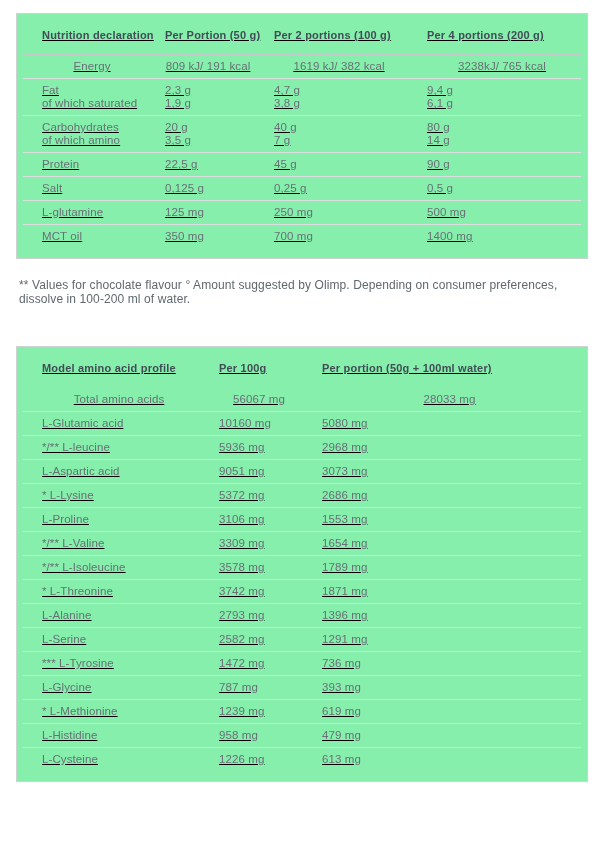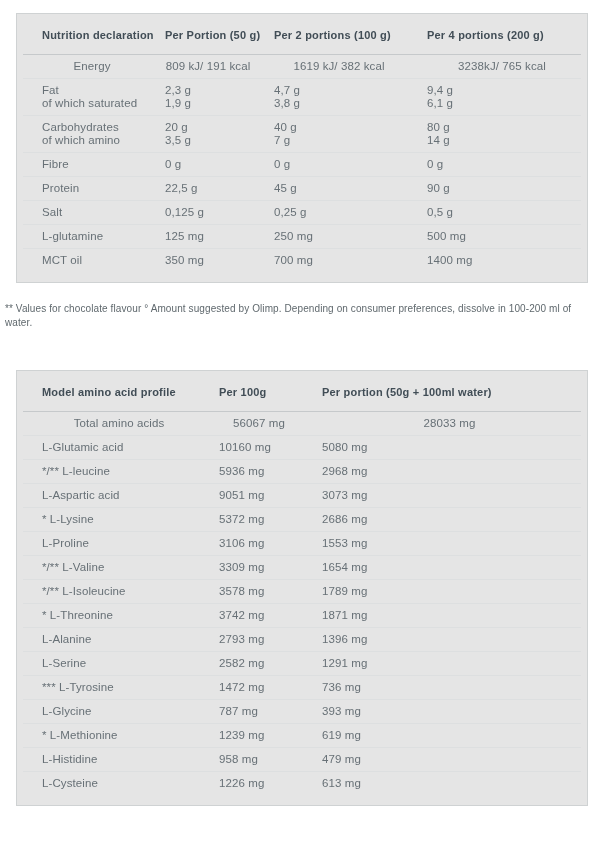--- a/index.html
+++ b/index.html
@@ -16,22 +16,23 @@
   body{
     width:604px;
     height:865px;
     font-family:"Liberation Sans","DejaVu Sans",sans-serif;
     overflow:hidden;
   }
   .page{padding-top:13px;}
   .card{
     margin:0 16px;
     border:1px solid var(--card-border);
-    background:#e5e5e5;
+    background:#86efac;
     padding:0 6px 10px 6px;
+    text-decoration:underline;
   }
   table{
     width:100%;
     border-collapse:collapse;
     table-layout:fixed;
   }
   th{
     text-align:left;
     font-size:11px;
     font-weight:700;
@@ -48,22 +49,22 @@
     letter-spacing:0.1px;
     color:var(--body-text);
     padding:5px 4px 5px 19px;
     vertical-align:middle;
     border-top:1px solid var(--row-line);
     white-space:nowrap;
   }
   tbody tr:first-child td{border-top:1px solid var(--head-line);text-align:center;}
   td div{line-height:13px;}
   .note{
-    margin:19px 5px 0 5px;
-    font-size:10px;
+    margin:19px 5px 0 19px;
+    font-size:12px;
     letter-spacing:0.1px;
     color:var(--note-text);
     line-height:14px;
   }
   .card2{margin-top:40px;}
   
   .col-n1{width:123px;} .col-n2{width:109px;} .col-n3{width:153px;} .col-n4{width:auto;}
   .col-a1{width:177px;} .col-a2{width:103px;} .col-a3{width:auto;}
 </style>
 </head>
@@ -133,34 +134,20 @@
               <div>40 g</div>
               <div>7 g</div>
             </td>
             <td>
               <div>80 g</div>
               <div>14 g</div>
             </td>
           </tr>
           <tr>
             <td>
-              <div>Fibre</div>
-            </td>
-            <td>
-              <div>0 g</div>
-            </td>
-            <td>
-              <div>0 g</div>
-            </td>
-            <td>
-              <div>0 g</div>
-            </td>
-          </tr>
-          <tr>
-            <td>
               <div>Protein</div>
             </td>
             <td>
               <div>22,5 g</div>
             </td>
             <td>
               <div>45 g</div>
             </td>
             <td>
               <div>90 g</div>

